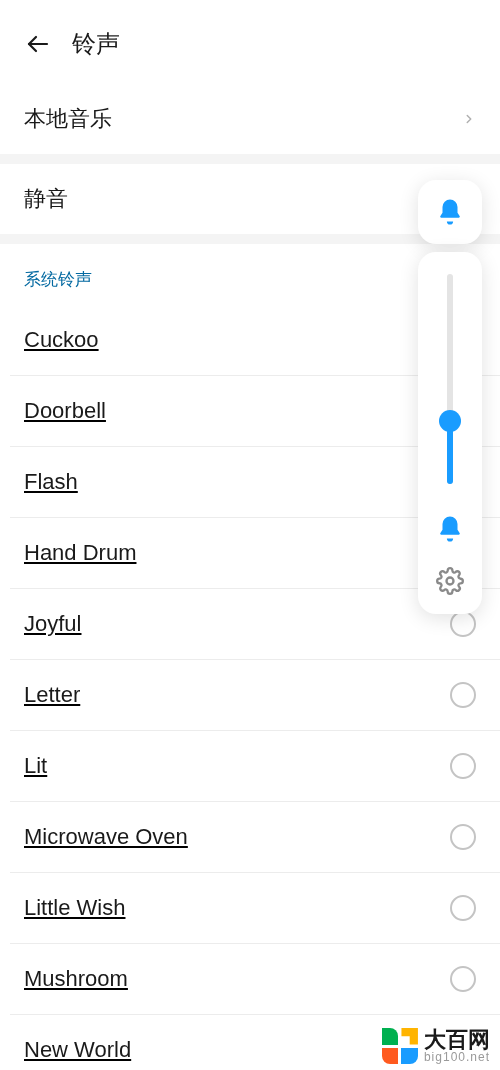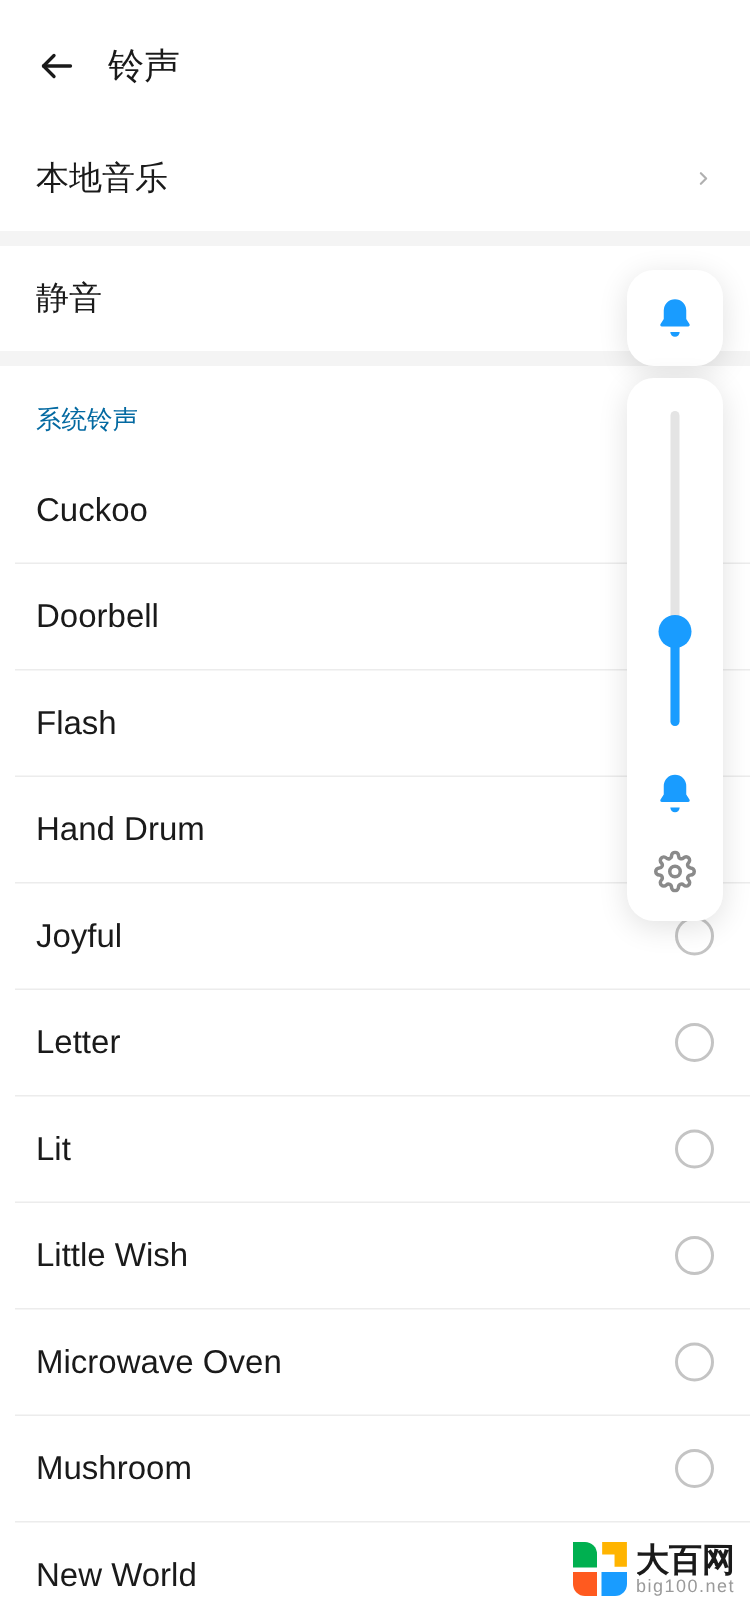--- a/index.html
+++ b/index.html
@@ -68,20 +68,21 @@
     }
     .list-item {
       display: flex;
       align-items: flex-start;
       justify-content: space-between;
       padding: 22px 24px;
       border-bottom: 1px solid #ececec;
       cursor: pointer;
       margin-left: 10px;
       margin-right: 0px;
+      text-decoration: underline;
     }
     .list-item-label {
       font-size: 22px;
       color: #1a1a1a;
       margin-left: -10px;
     }
     .radio {
       width: 26px;
       height: 26px;
       border: 2px solid #c4c4c4;
@@ -235,25 +236,25 @@
   </div>
   <div class="list-item">
     <div class="list-item-label">Letter</div>
     <div class="radio"></div>
   </div>
   <div class="list-item">
     <div class="list-item-label">Lit</div>
     <div class="radio"></div>
   </div>
   <div class="list-item">
+    <div class="list-item-label">Microwave Oven</div>
+    <div class="radio"></div>
+  </div>
+  <div class="list-item">
     <div class="list-item-label">Little Wish</div>
-    <div class="radio"></div>
-  </div>
-  <div class="list-item">
-    <div class="list-item-label">Microwave Oven</div>
     <div class="radio"></div>
   </div>
   <div class="list-item">
     <div class="list-item-label">Mushroom</div>
     <div class="radio"></div>
   </div>
   <div class="list-item" style="border-bottom:none;">
     <div class="list-item-label">New World</div>
   </div>
 </div>

